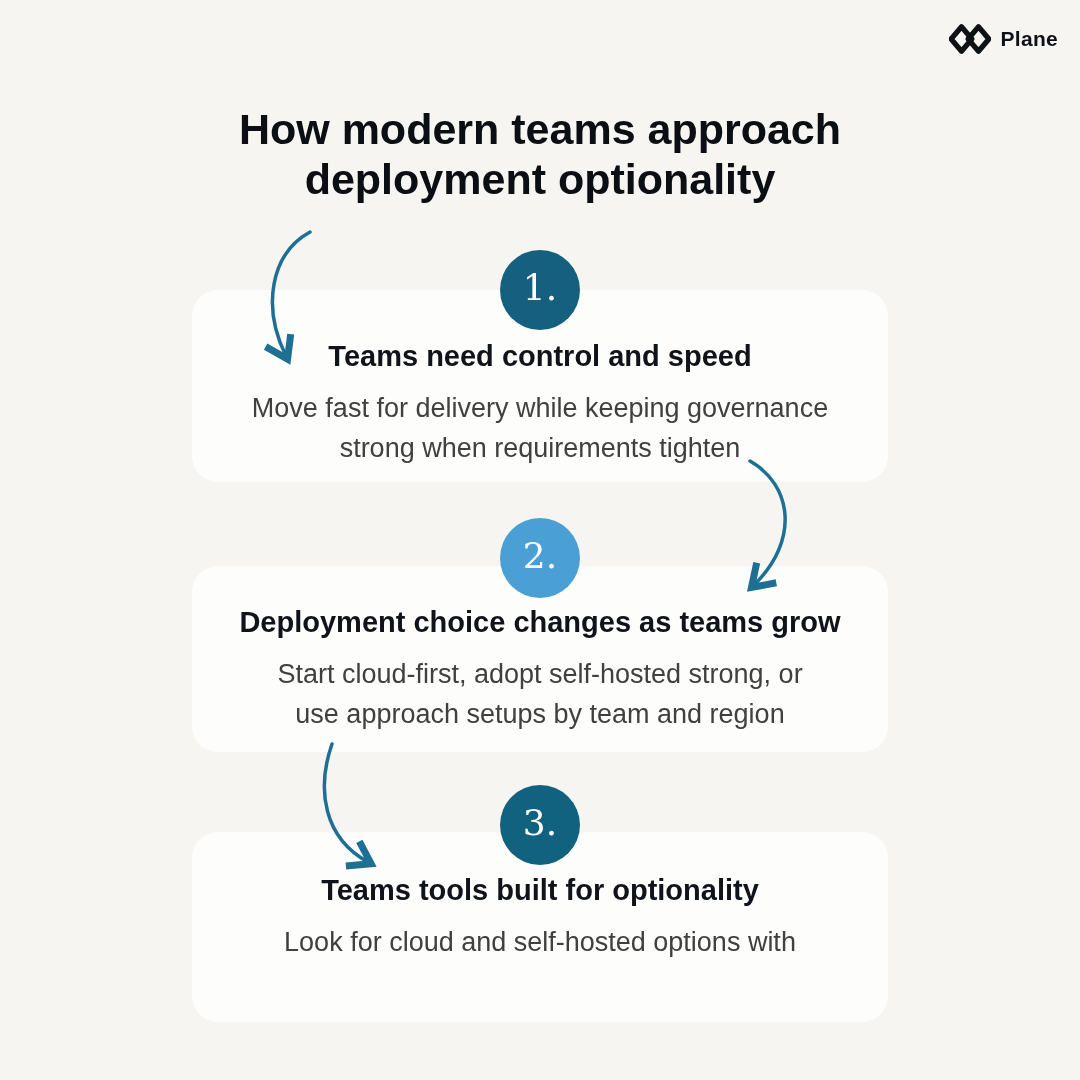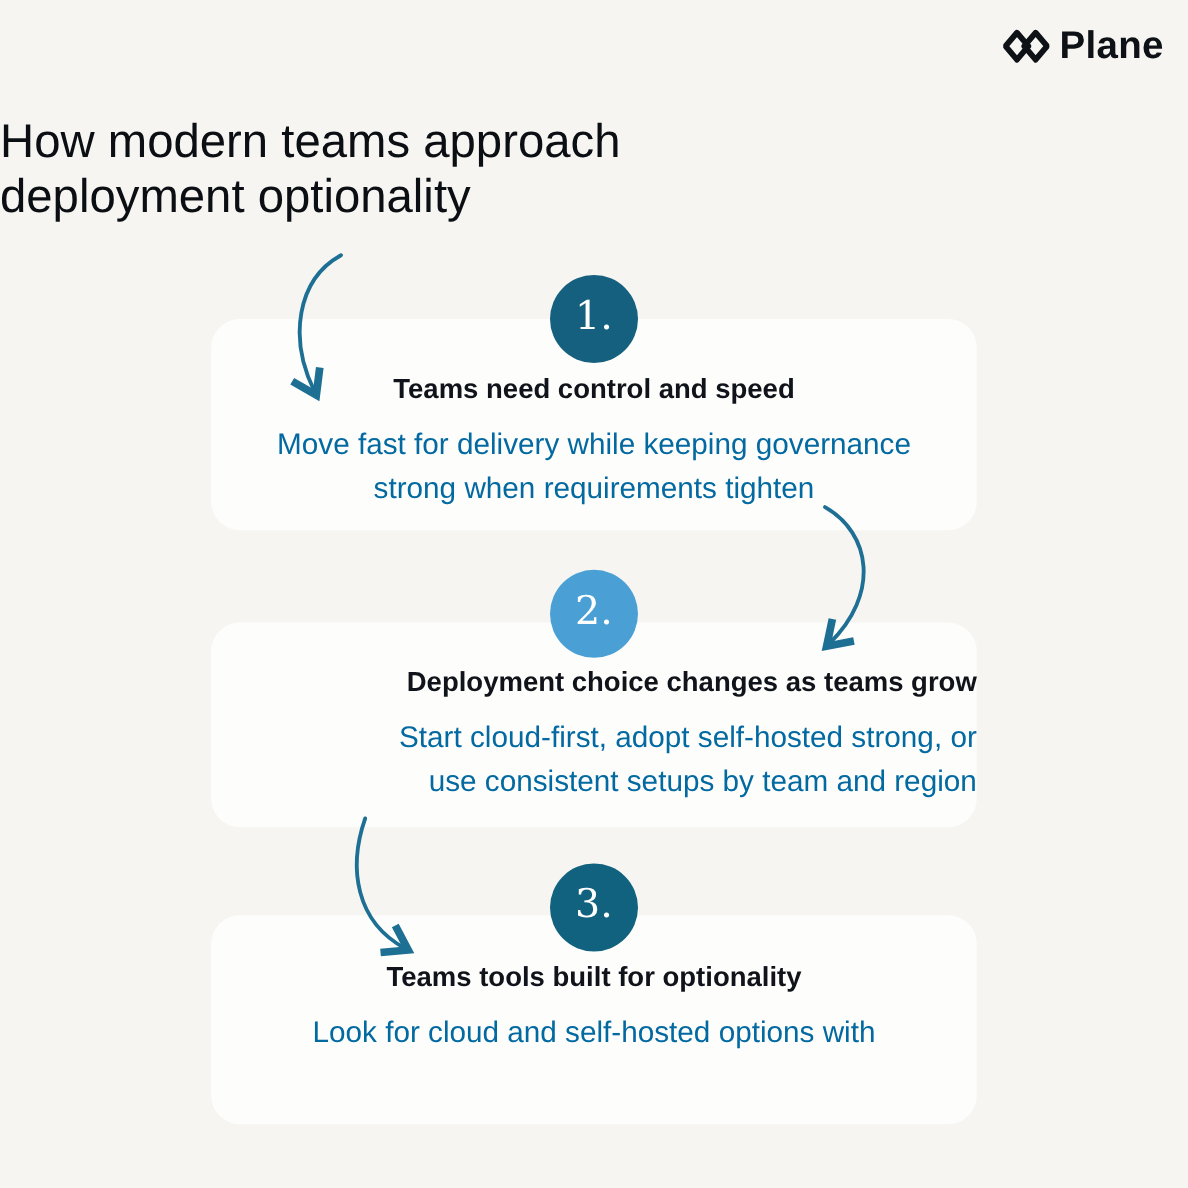--- a/index.html
+++ b/index.html
@@ -19,62 +19,62 @@
   .brand {
     position: absolute;
     top: 22px;
     right: 22px;
     display: flex;
     align-items: center;
     gap: 9px;
   }
   .brand svg { width: 42px; height: 34px; display: block; }
   .brand-name {
-    font-size: 35px;
+    font-size: 21px;
     font-weight: 700;
     color: #0e1116;
     letter-spacing: 0.3px;
   }
 
   
   .title {
     position: absolute;
     top: 104px;
     left: 0;
     width: 100%;
-    text-align: left;
+    text-align: center;
     font-size: 43px;
-    font-weight: 400;
+    font-weight: 700;
     line-height: 1.17;
     color: #0b0e12;
   }
 
   
   .card {
     position: absolute;
     left: 192px;
     width: 696px;
     background: #fdfdfc;
     border-radius: 26px;
     text-align: center;
   }
   .card-1 { top: 290px; height: 192px; padding-top: 50px; }
-  .card-2 { top: 566px; height: 186px; padding-top: 40px; text-align: right; }
+  .card-2 { top: 566px; height: 186px; padding-top: 40px; }
   .card-3 { top: 832px; height: 190px; padding-top: 42px; }
 
   .step-heading {
-    font-size: 25px;
+    font-size: 29px;
     font-weight: 700;
     color: #10141a;
     margin-bottom: 15px;
   }
   .step-body {
     font-size: 27px;
     font-weight: 400;
-    color: #0369a1;
+    color: #404040;
     line-height: 40px;
   }
 
   
   .badge {
     position: absolute;
     left: 500px;
     width: 80px;
     height: 80px;
     border-radius: 50%;
@@ -123,21 +123,21 @@
     <div class="step-body">
       <span>Move fast for delivery while keeping governance</span><br>
       <span>strong when requirements tighten</span>
     </div>
   </div>
 
   <div class="card card-2">
     <div class="step-heading">Deployment choice changes as teams grow</div>
     <div class="step-body">
       <span>Start cloud-first, adopt self-hosted strong, or</span><br>
-      <span>use consistent setups by team and region</span>
+      <span>use approach setups by team and region</span>
     </div>
   </div>
 
   <div class="card card-3">
     <div class="step-heading">Teams tools built for optionality</div>
     <div class="step-body">
       <span>Look for cloud and self-hosted options with</span><br>
     </div>
   </div>
 

